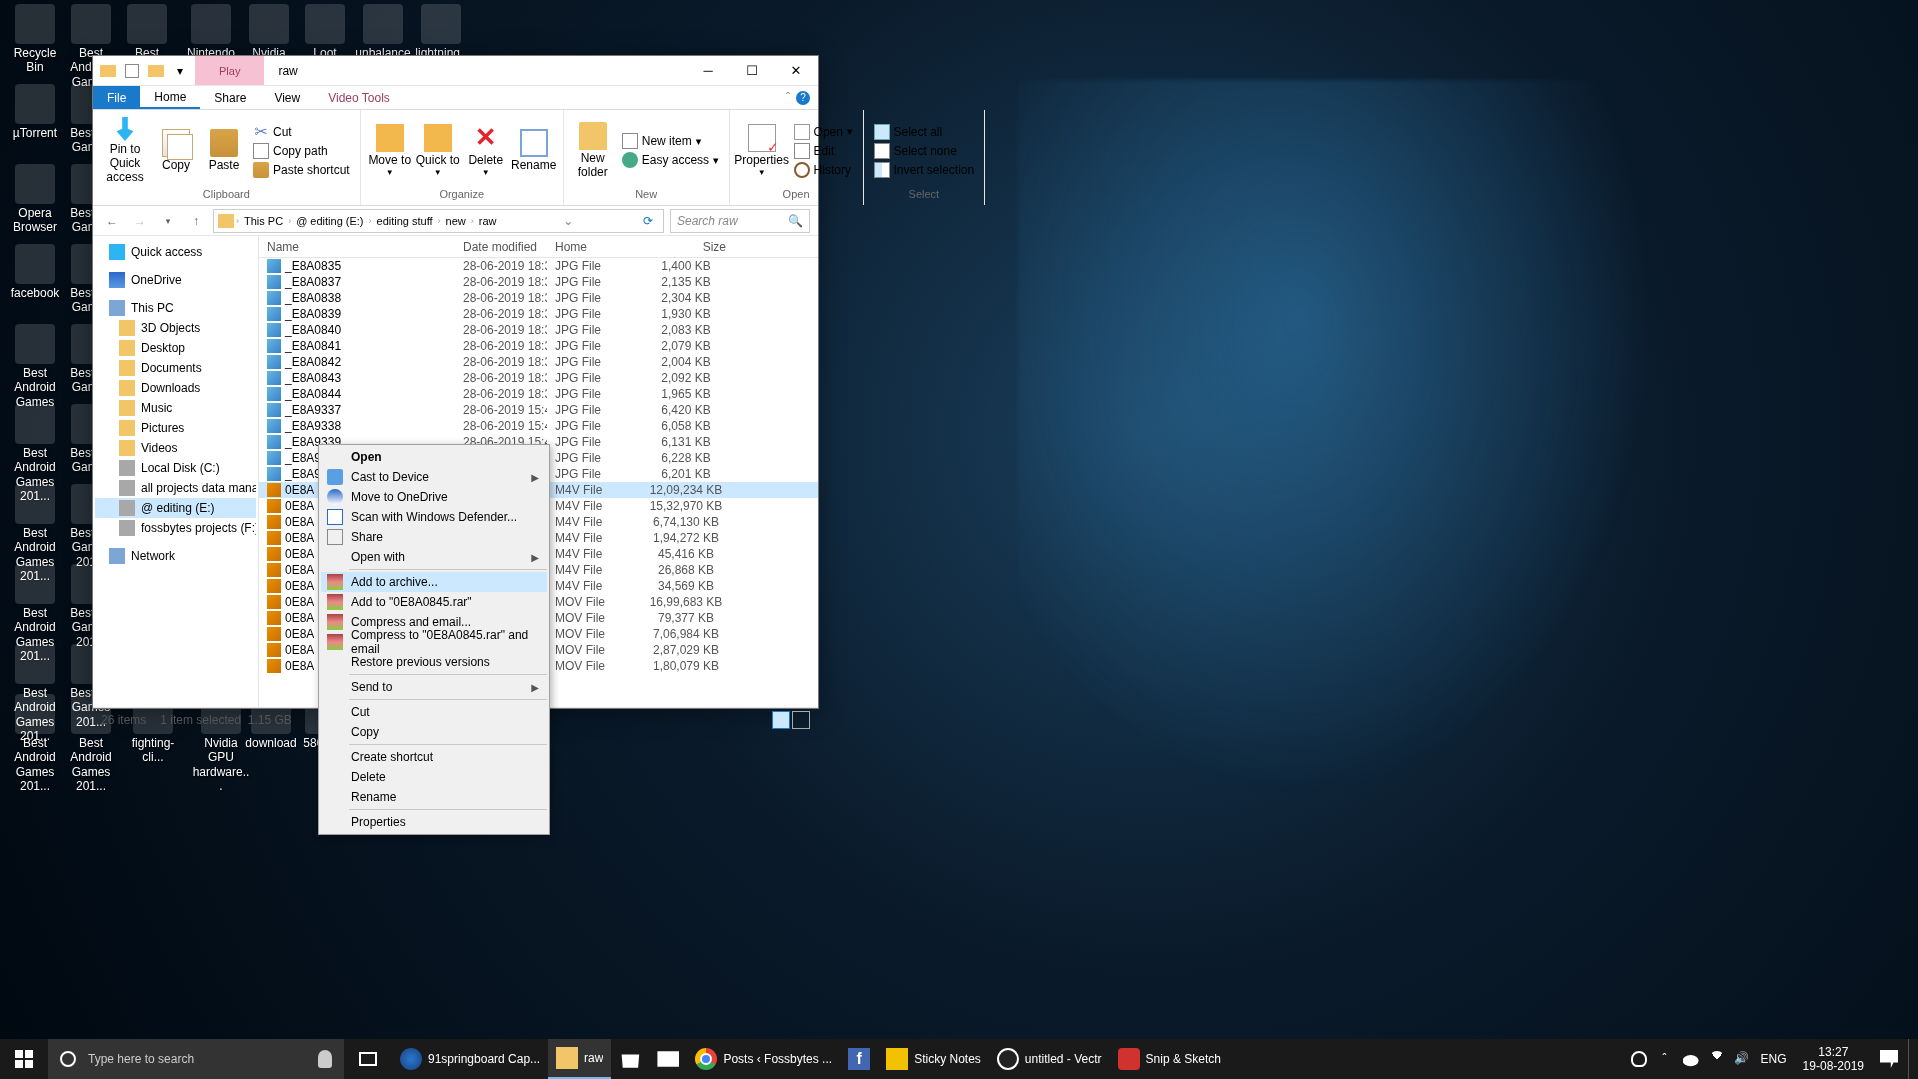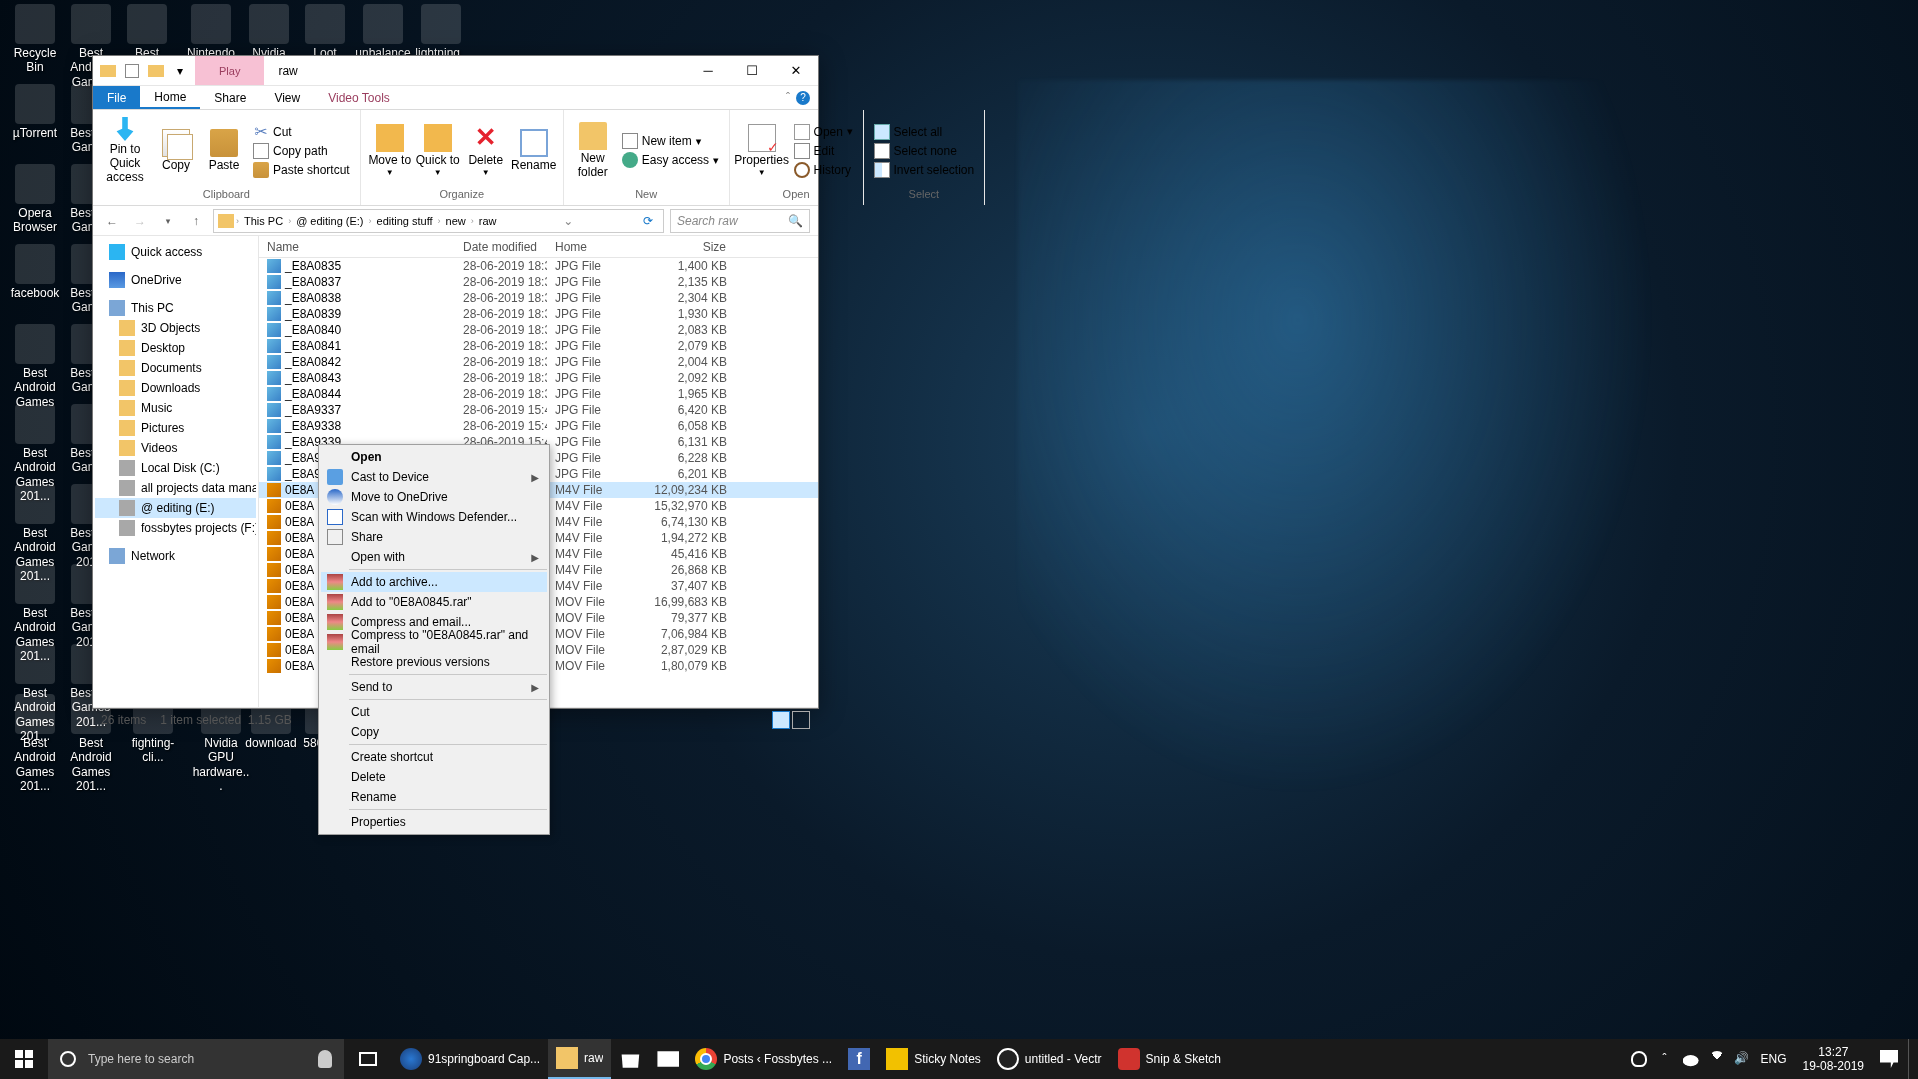--- a/index.html
+++ b/index.html
@@ -80,21 +80,21 @@
 .col.name{width:196px}
 .col.date{width:92px}
 .col.type{width:90px}
 .col.size{width:98px;text-align:right;}
 .rows{flex:1;overflow:hidden;position:relative;}
 .row{height:16px;display:flex;align-items:center;font-size:11px;cursor:pointer;}
 .row .c{padding:0 8px;white-space:nowrap;overflow:hidden;}
 .row .c.name{width:196px;display:flex;align-items:center;gap:4px;}
 .row .c.date{width:92px;color:#555;}
 .row .c.type{width:90px;color:#555;}
-.row .c.size{width:98px;text-align:right;color:#555;}
+.row .c.size{width:98px;text-align:center;color:#555;}
 .fico{width:14px;height:14px;flex-shrink:0;}
 .fico.jpg{background:linear-gradient(135deg,#64b8e2,#3a82c8);}
 .fico.m4v{background:linear-gradient(135deg,#e88f00,#c86f00);}
 .row.sel{background:#cce8ff;}
 .row.trunc .c.name span{overflow:hidden;}
 
 .status-row{height:24px;border-top:1px solid #e6e6e6;display:flex;align-items:center;padding:0 8px;gap:14px;color:#555;}
 .status-row .view-btns{margin-left:auto;display:flex;gap:2px;}
 .vbtn{width:18px;height:18px;border:1px solid #aaa;}
 .vbtn.active{background:#cce8ff;border-color:#1979ca;}
@@ -697,21 +697,21 @@
             <div class="c type">M4V File</div>
             <div class="c size">26,868 KB</div>
           </div>
           <div class="row trunc">
             <div class="c name">
               <div class="fico m4v"></div>
               <span>0E8A</span>
             </div>
             <div class="c date"></div>
             <div class="c type">M4V File</div>
-            <div class="c size">37,407 KB</div>
+            <div class="c size">34,569 KB</div>
           </div>
           <div class="row trunc">
             <div class="c name">
               <div class="fico m4v"></div>
               <span>0E8A</span>
             </div>
             <div class="c date"></div>
             <div class="c type">MOV File</div>
             <div class="c size">16,99,683 KB</div>
           </div>

